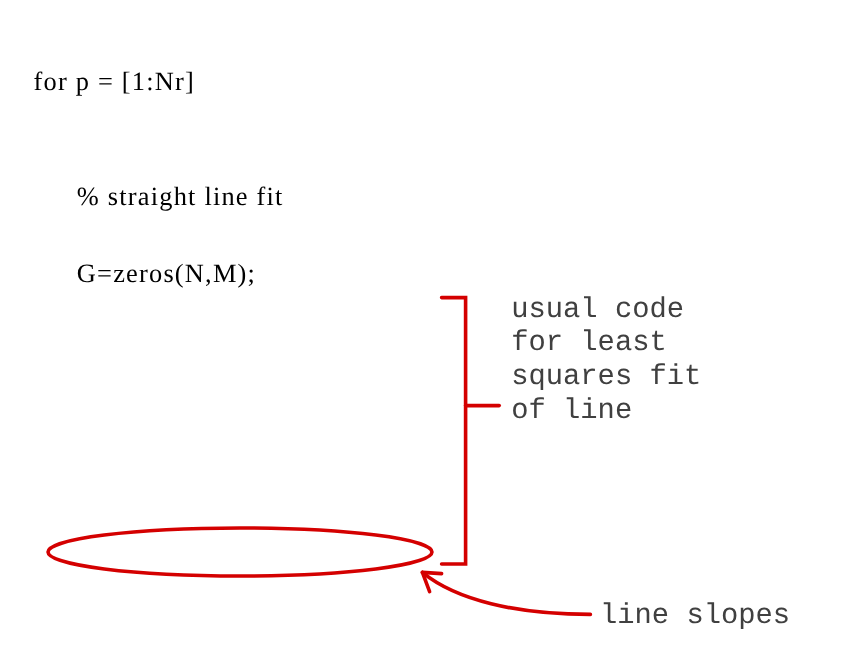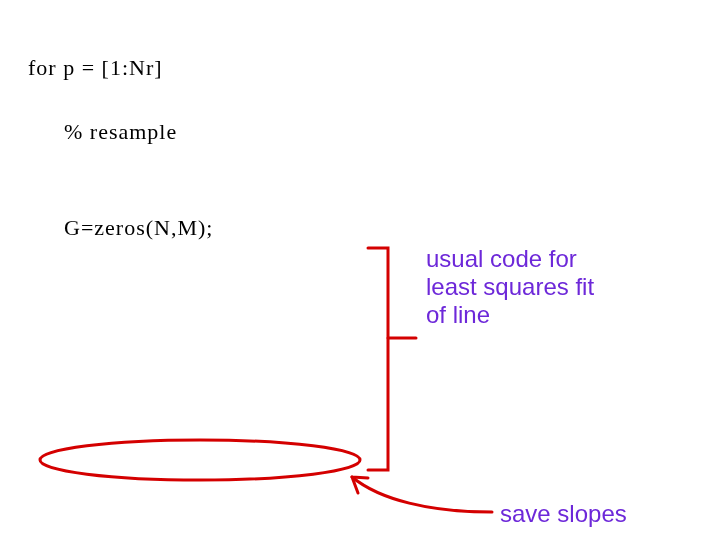--- a/index.html
+++ b/index.html
@@ -23,53 +23,53 @@
     color: #000;
     white-space: pre;
   }
   .code-line {
     display: block;
     font-family: Liberation Serif, serif;
   }
   .indent1 { padding-left: 36px; }
   .annotation {
     position: absolute;
-    font-family: Liberation Sans, sans-serif;
+    font-family: Liberation Mono, monospace;
     font-size: 24px;
     line-height: 28px;
-    color: #6d28d9;
+    color: #404040;
   }
   #annot1 { left: 426px; top: 245px; width: 180px; }
   #annot2 { left: 500px; top: 500px; width: 200px; }
   svg.overlay {
     position: absolute;
     left: 0;
     top: 0;
     width: 720px;
     height: 540px;
     pointer-events: none;
   }
 </style>
 </head>
 <body>
 
 <div class="code-area">
 <span class="code-line">for p = [1:Nr]</span>
-<span class="code-line indent1">% resample</span>
 <span class="code-line indent1"></span>
+<span class="code-line indent1">% straight line fit</span>
 <span class="code-line indent1">G=zeros(N,M);</span>
 
 
 
 
 
 </div>
 
 <div id="annot1" class="annotation">usual code for least squares fit of line</div>
-<div id="annot2" class="annotation">save slopes</div>
+<div id="annot2" class="annotation">line slopes</div>
 
 <svg class="overlay" viewBox="0 0 720 540">
 
   <g stroke="#d40000" stroke-width="3" fill="none" stroke-linecap="round">
     <path d="M 368 248 L 388 248 L 388 470 L 368 470"></path>
     <path d="M 388 338 L 416 338"></path>
   </g>
 
   <ellipse cx="200" cy="460" rx="160" ry="20" stroke="#d40000" stroke-width="3" fill="none"></ellipse>
 

